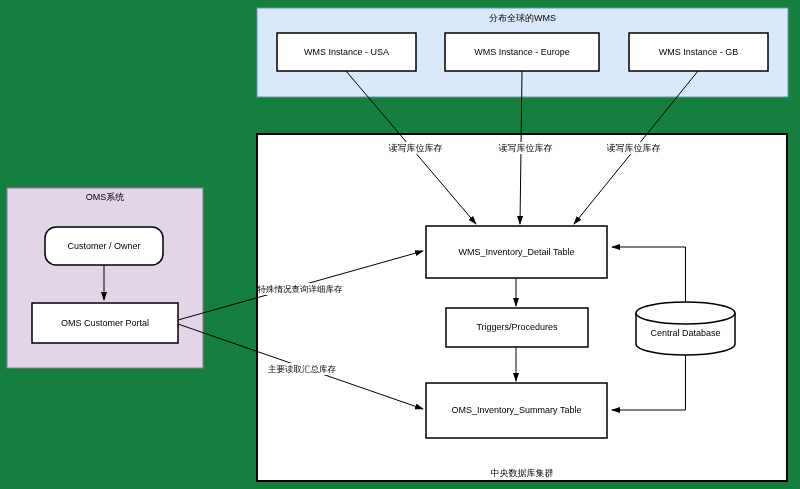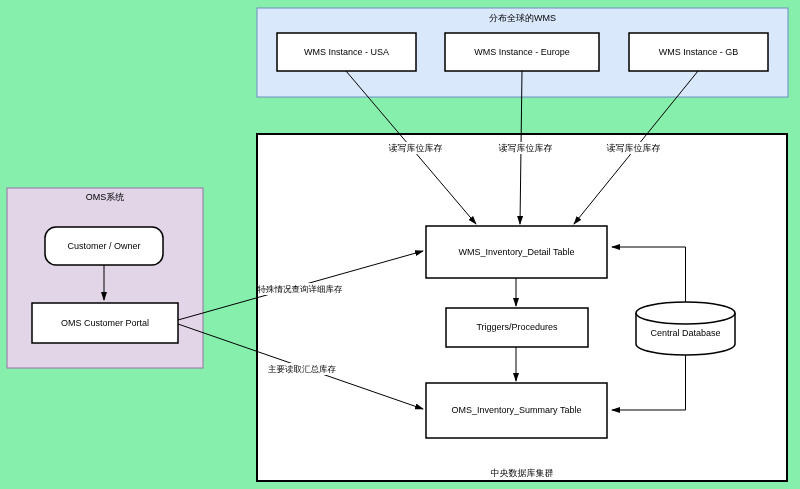--- a/index.html
+++ b/index.html
@@ -1,19 +1,19 @@
 <!DOCTYPE html>
 <html><head>
 <meta charset="utf-8">
 <style>
   html,body { margin:0; padding:0; background:#ffffff; }
   #canvas {
     position:relative;
     width:800px; height:489px;
-    background:#86efac;
+    background:#15803d;
     font-family:"Liberation Sans","DejaVu Sans",sans-serif;
   }
   svg { display:block; }
   .node   { fill:#ffffff; stroke:#000000; stroke-width:1.5; }
   .group-central { fill:#ffffff; stroke:#000000; stroke-width:2; }
   .edge   { fill:none; stroke:#000000; stroke-width:1; }
   .lbl    { font-family:"Liberation Sans","DejaVu Sans",sans-serif;
             font-size:9px; fill:#000000; text-anchor:middle; }
   .lbl-sm { font-size:8.5px; }
   .lbl-bg { fill:#ffffff; stroke:none; }

